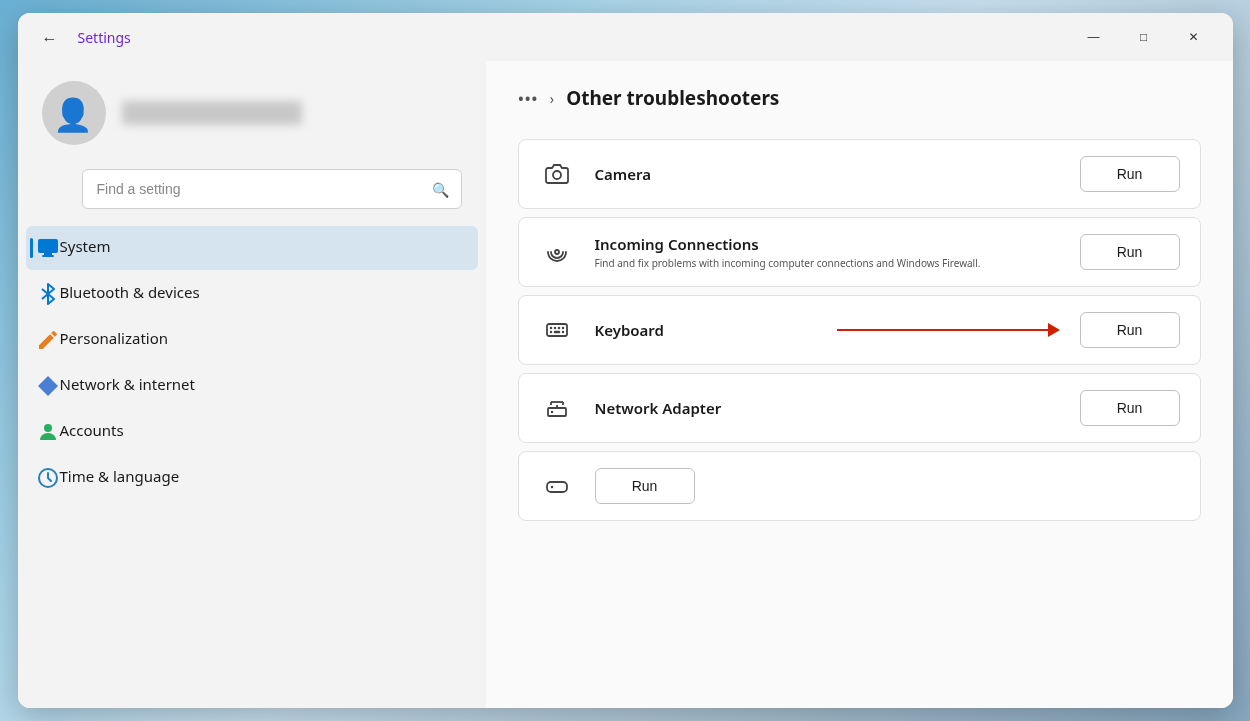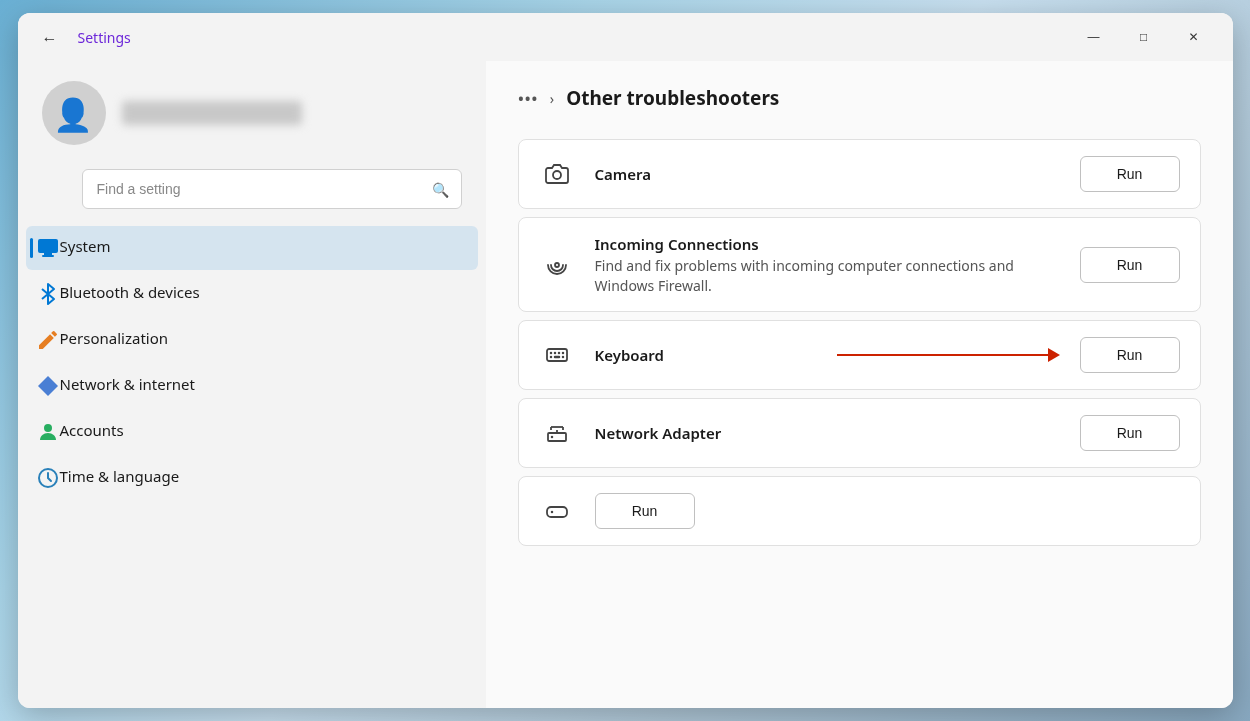--- a/index.html
+++ b/index.html
@@ -265,21 +265,21 @@
       flex: 1;
     }
 
     .ts-name {
       font-size: 15px;
       font-weight: 600;
       color: #1a1a1a;
     }
 
     .ts-desc {
-      font-size: 14px;
+      font-size: 10px;
       color: #555;
       margin-top: 2px;
       line-height: 1.4;
     }
 
     .run-btn {
       min-width: 100px;
       height: 36px;
       border: 1.5px solid #c0c0c0;
       border-radius: 6px;

